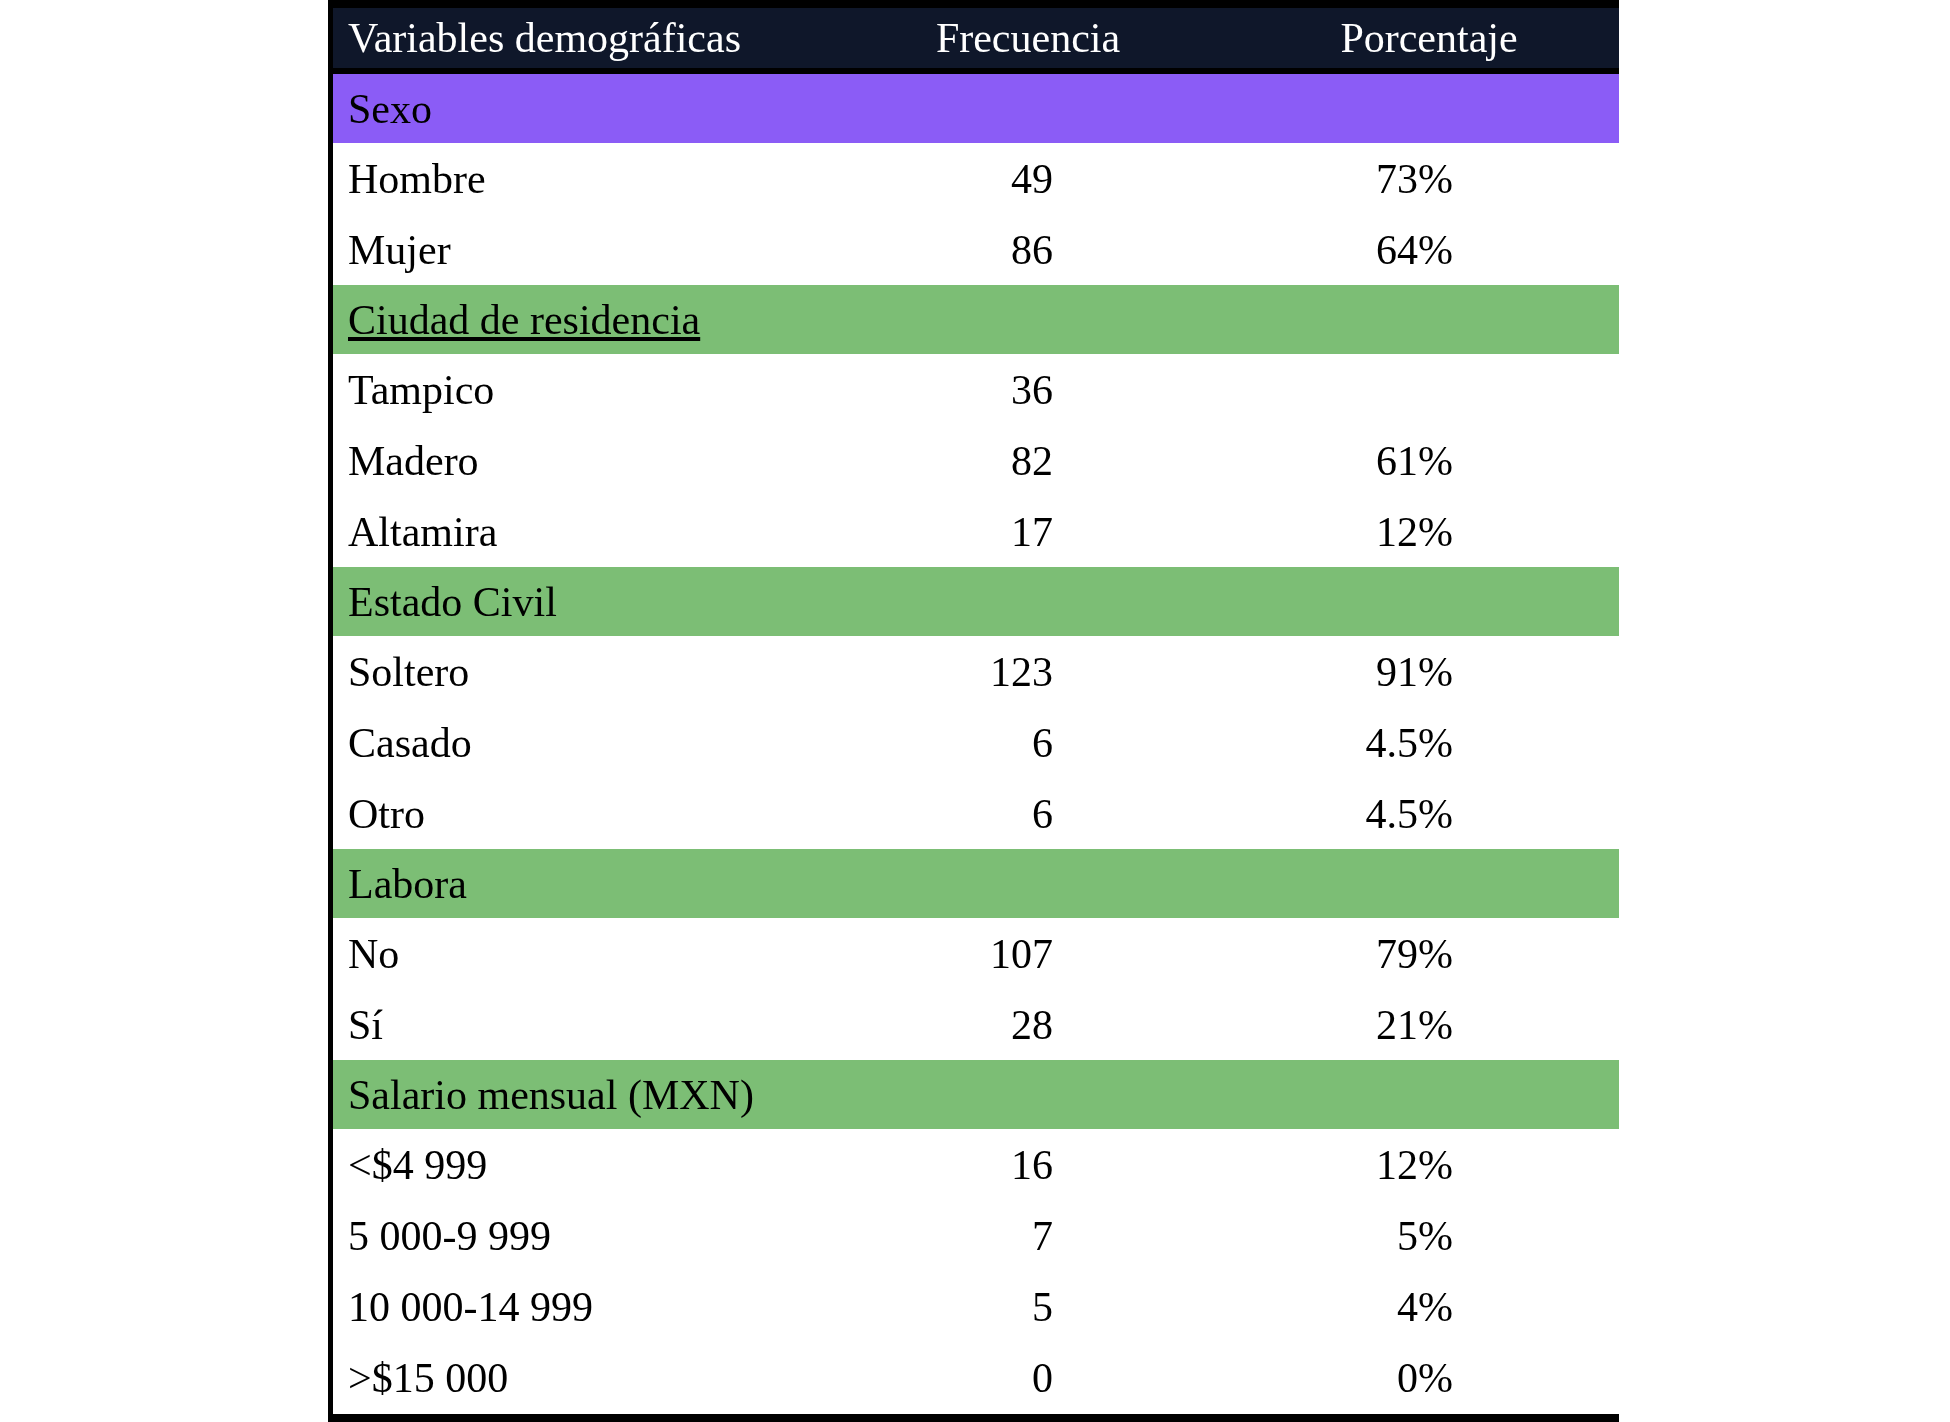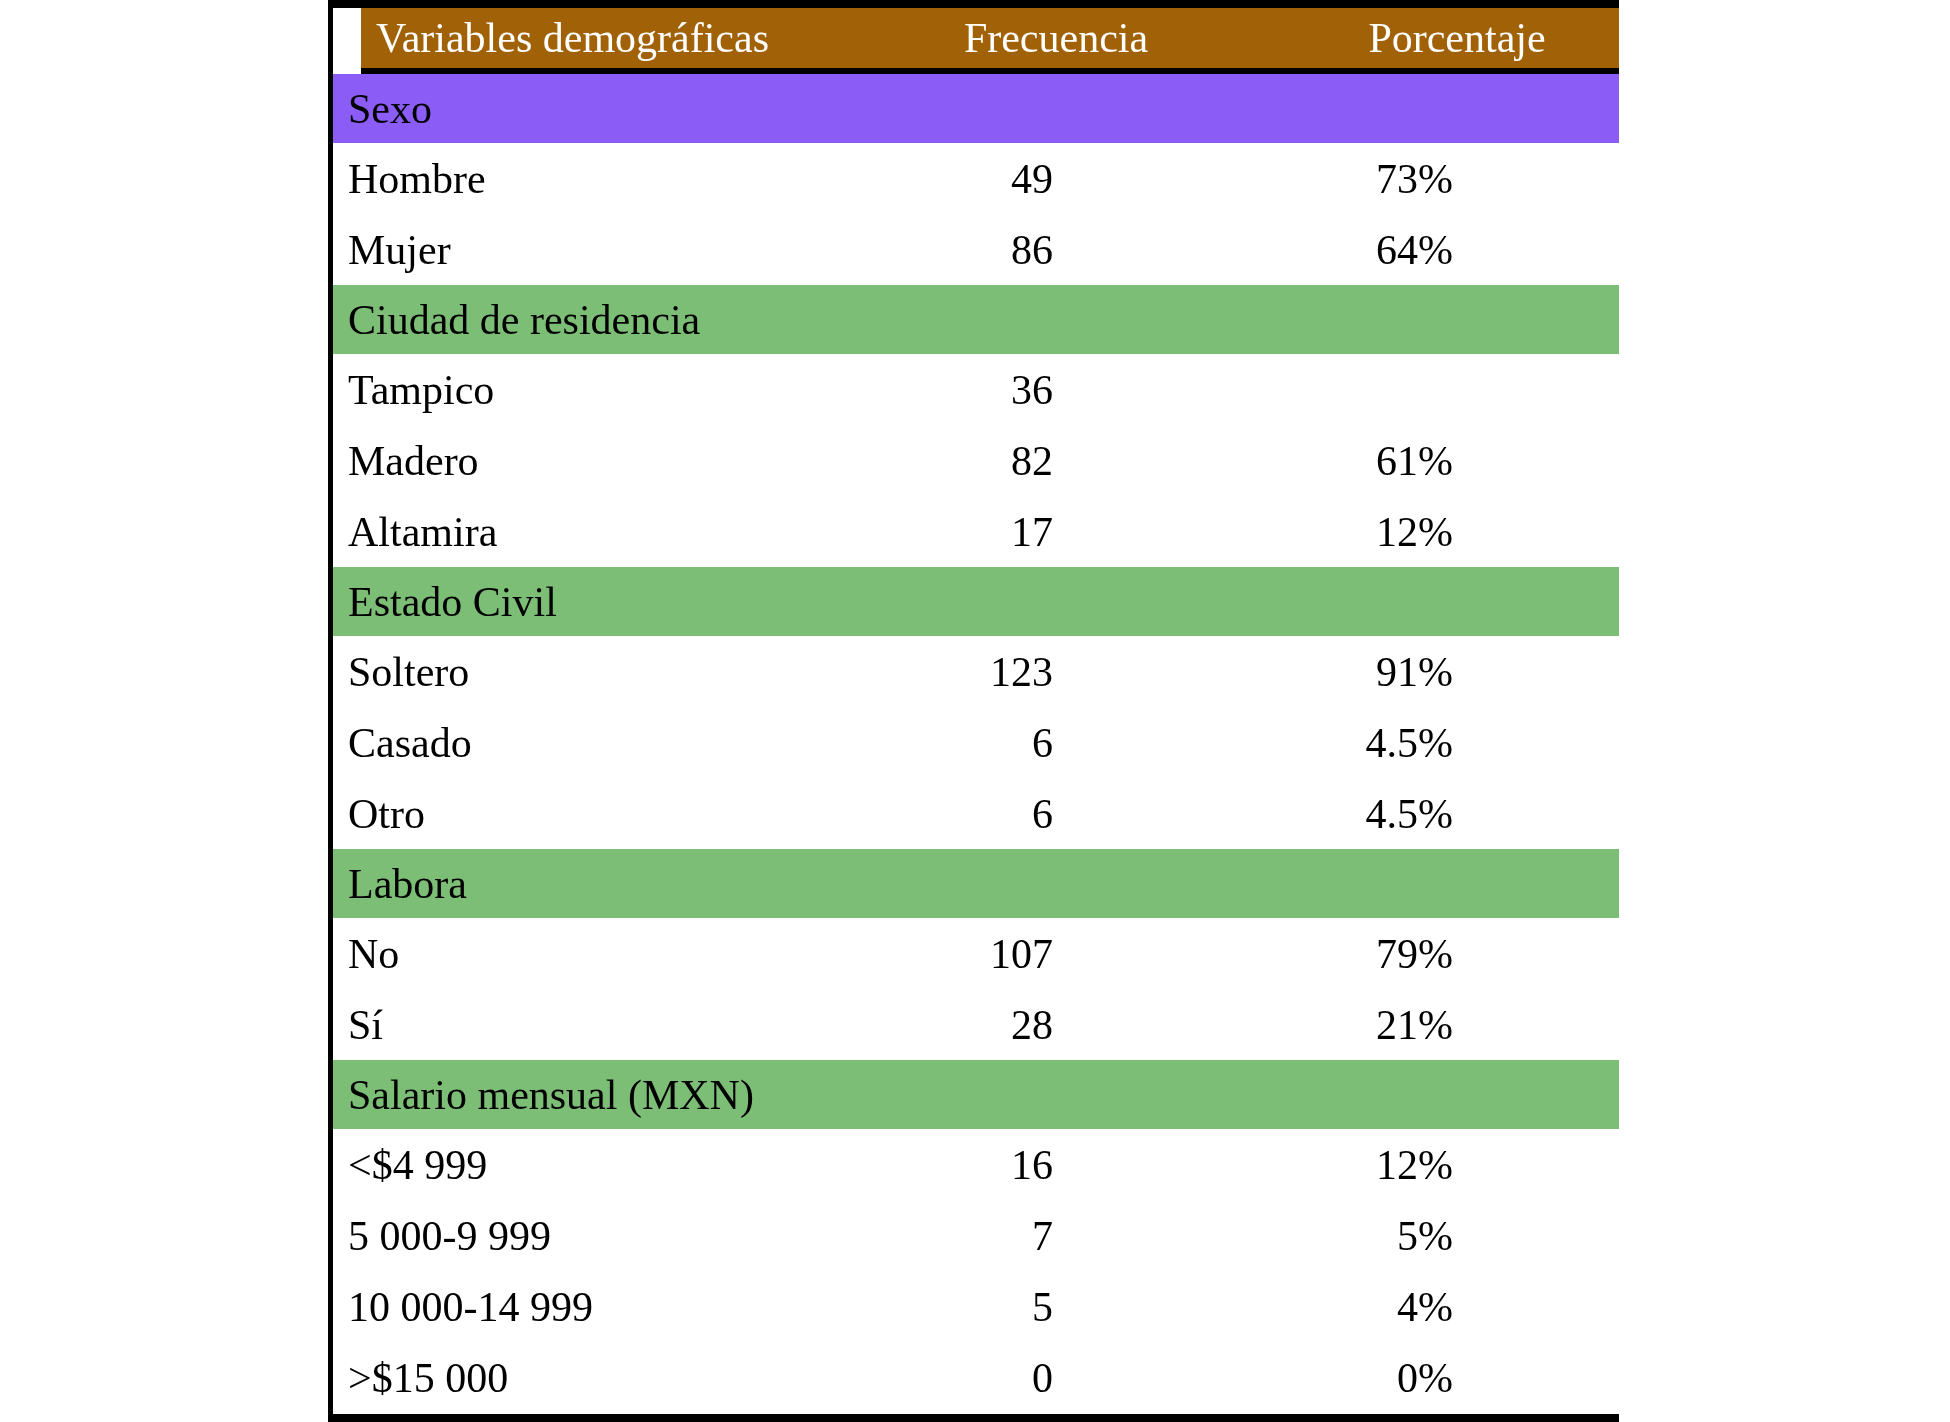--- a/index.html
+++ b/index.html
@@ -54,42 +54,42 @@
     background:#fff;
   }
   .row .c1{padding-left:15px;white-space:nowrap;}
   .row .c2{text-align:right;white-space:nowrap;}
   .row .c3{text-align:right;white-space:nowrap;}
 </style>
 </head>
 <body>
 
 <div class="table-wrap">
-  <div class="header-row" style="background: #a16207; color: rgb(255, 255, 255); margin-left: 28px;">
+  <div class="header-row" style="background: #0f172a; color: rgb(255, 255, 255);">
     <span class="header-cell h1">Variables demográficas</span>
     <span class="header-cell h2">Frecuencia</span>
     <span class="header-cell h3">Porcentaje</span>
   </div>
   <div id="table-body">
       <div class="band" style="background: #8b5cf6;">
         <span>Sexo</span>
       </div>
       <div class="row">
         <div class="c1">Hombre</div>
         <div class="c2">49</div>
         <div class="c3">73%</div>
         <div></div>
       </div>
       <div class="row">
         <div class="c1">Mujer</div>
         <div class="c2">86</div>
         <div class="c3">64%</div>
         <div></div>
       </div>
-      <div class="band" style="background: rgb(124, 190, 117);">
+      <div class="band" style="background: rgb(124, 190, 117); text-decoration: underline;">
         <span>Ciudad de residencia</span>
       </div>
       <div class="row">
         <div class="c1">Tampico</div>
         <div class="c2">36</div>
         <div></div>
       </div>
       <div class="row">
         <div class="c1">Madero</div>
         <div class="c2">82</div>

